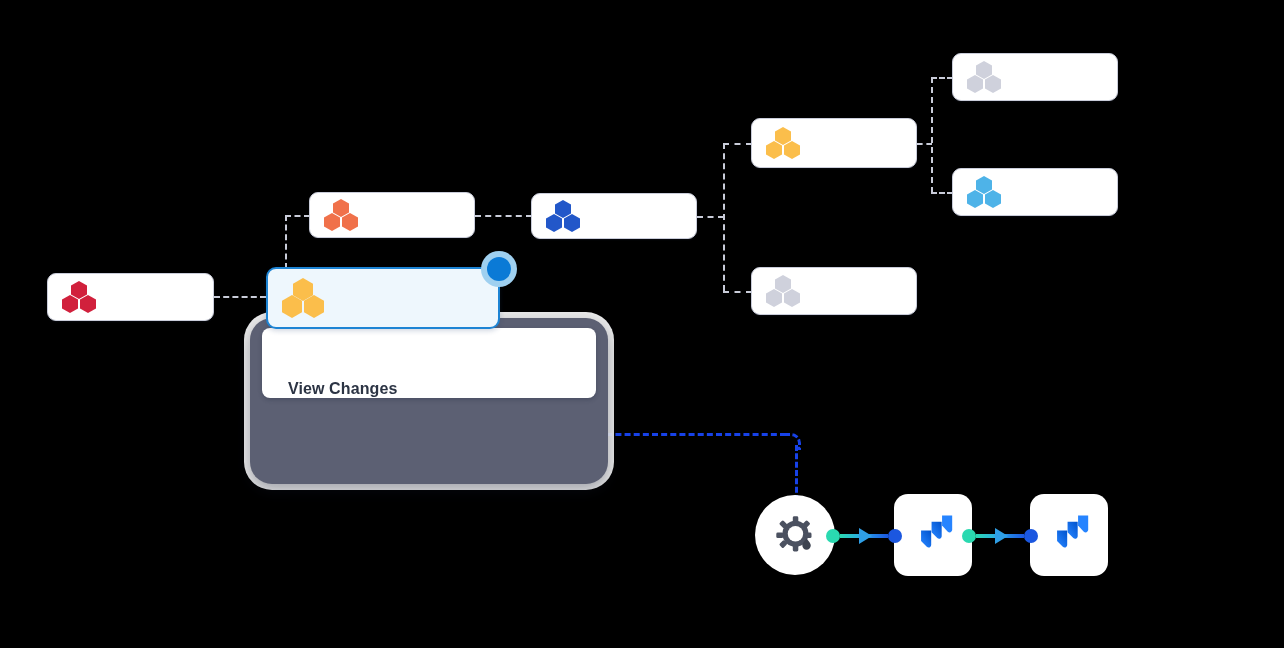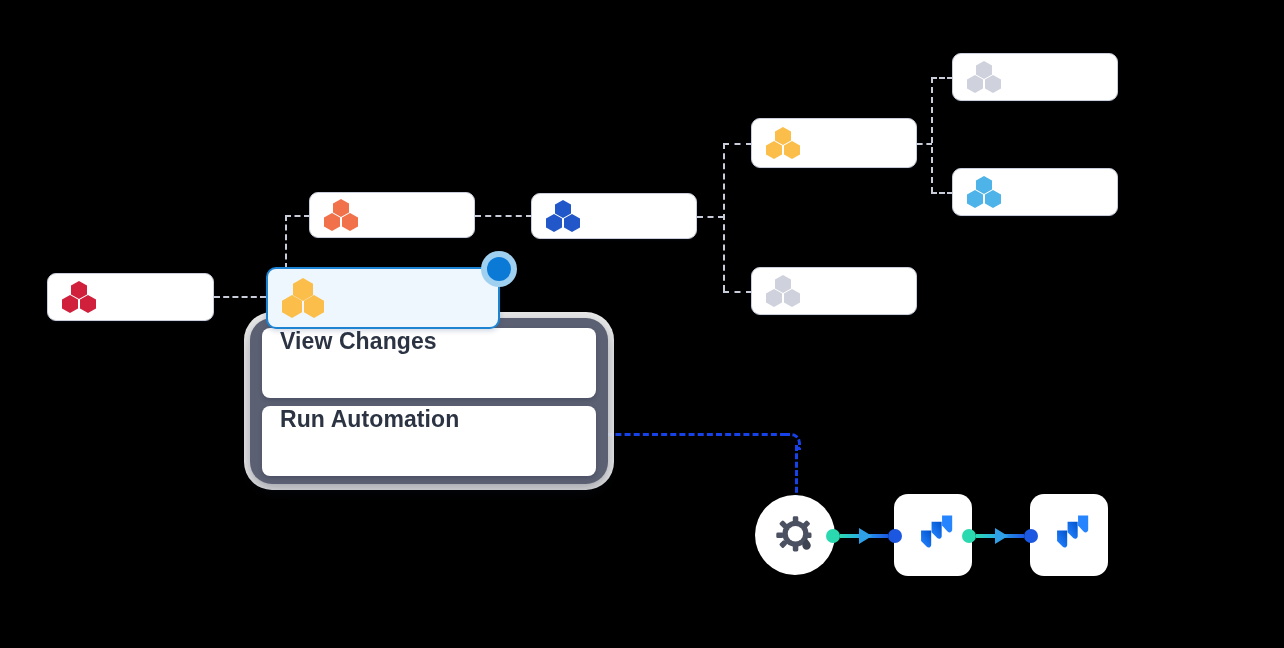--- a/index.html
+++ b/index.html
@@ -69,23 +69,23 @@
     border-radius:22px;
     padding:10px 12px;
     z-index:20;
     box-shadow:0 6px 16px rgba(20,25,45,.35), 0 0 0 6px rgba(255,255,255,.92);
   }
   .menu-item{
     box-sizing:border-box;
     background:#ffffff;
     border-radius:8px;
     height:70px;
-    display:flex;align-items:flex-start;
-    padding-left:18px;
-    font-size:23px;
+    display:flex;align-items:flex-end;
+    padding-left:26px;
+    font-size:16px;
     font-weight:bold;
     color:#2c3444;
     letter-spacing:.1px;
     box-shadow:0 2px 4px rgba(30,36,60,.28);
   }
   .menu-item + .menu-item{margin-top:8px;}
 
   
   .circle-node{
     position:absolute;width:80px;height:80px;border-radius:50%;
@@ -204,23 +204,20 @@
         <i class="bl"></i>
         <i class="br"></i>
     </span>
     <span class="barwrap"><span class="bar"></span></span>
     <span class="vis-hidden"></span>
   </div>
 
   <div class="menu" style="left:250px;top:318px;width:358px;height:166px;">
     <div class="menu-item">
       <span>View Changes</span>
-    </div>
-    <div class="menu-item">
-      <span>Run Automation</span>
     </div>
   </div>
 
   <div class="node selected" style="left:266px;top:267px;width:234px;height:62px;">
     <span class="hexes" style="color:#fbbe4b;width:42px;height:40px;">
       <i class="top" style="width:20px;height:23px;left:11px;top:0;"></i>
       <i class="bl" style="width:20px;height:23px;left:0;top:17px;"></i>
       <i class="br" style="width:20px;height:23px;left:22px;top:17px;"></i>
     </span>
     <span class="barwrap"><span class="bar" style="height:14px;"></span></span>

